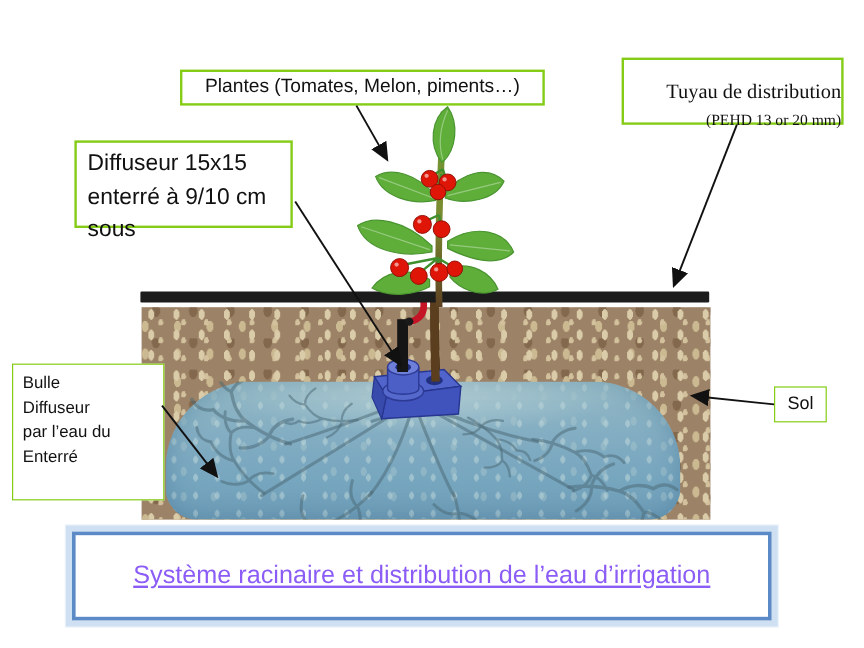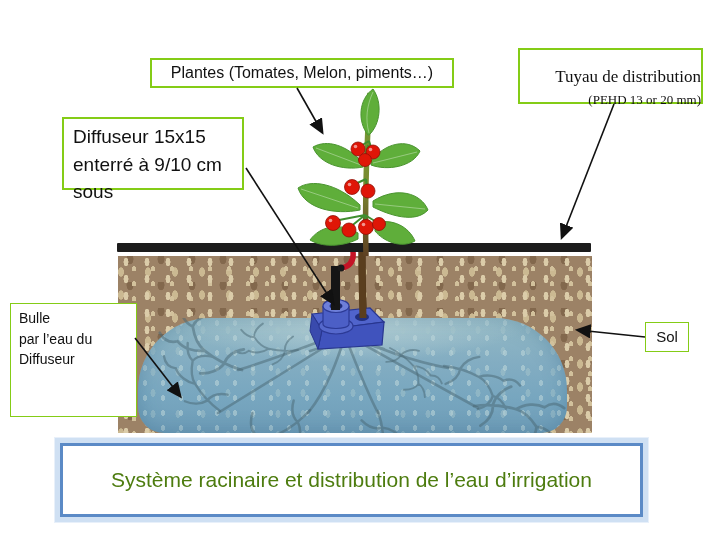--- a/index.html
+++ b/index.html
@@ -44,21 +44,21 @@
   .box-diffuser{left:62px;top:117px;width:182px;height:73px;padding:4px 9px;font-size:19px;line-height:1.45;}
   .box-bubble{left:10px;top:283px;width:127px;height:114px;padding:4px 8px;font-size:14px;line-height:1.48;
               border-width:1.5px;margin-top:20px;}
   .box-soil{left:645px;top:322px;width:44px;height:30px;display:flex;align-items:center;
             justify-content:center;border-width:1.5px;font-size:15px;}
 
   
   .title-box{position:absolute;left:60px;top:443px;width:577px;height:68px;background:#ffffff;
              border:3px solid #5b8ac6;box-shadow:0 0 0 5px #cfe0f3, 0 0 0 6px #e8f0fa;
              display:flex;flex-direction:column;align-items:center;justify-content:center;
-             font-size:21px;line-height:1.5;color:#4d7c0f;text-align:center;}
+             font-size:21px;line-height:1.5;color:#8b5cf6;text-align:center;text-decoration:underline;}
 </style>
 </head>
 <body>
 
 <div id="stage">
 
   <div class="soil"></div>
 
   <div class="bulb"></div>
 
@@ -183,22 +183,23 @@
     <div class="l2">(PEHD 13 or 20 mm)</div>
   </div>
 
   <div class="callout box-diffuser">
     <div>Diffuseur 15x15</div>
     <div>enterré à 9/10 cm sous</div>
   </div>
 
   <div class="callout box-bubble">
     <div>Bulle</div>
+    <div>Diffuseur</div>
     <div>par l’eau du</div>
-    <div>Diffuseur</div>
+    <div>Enterré</div>
   </div>
 
   <div class="callout box-soil">
     <span>Sol</span>
   </div>
 
   <svg class="arrows" width="720" height="540" viewBox="0 0 720 540">
     <defs>
       <marker id="ah" markerWidth="10" markerHeight="9" refX="8" refY="4.5" orient="auto">
         <path d="M0,0 L10,4.5 L0,9 Z" fill="#111"></path>

